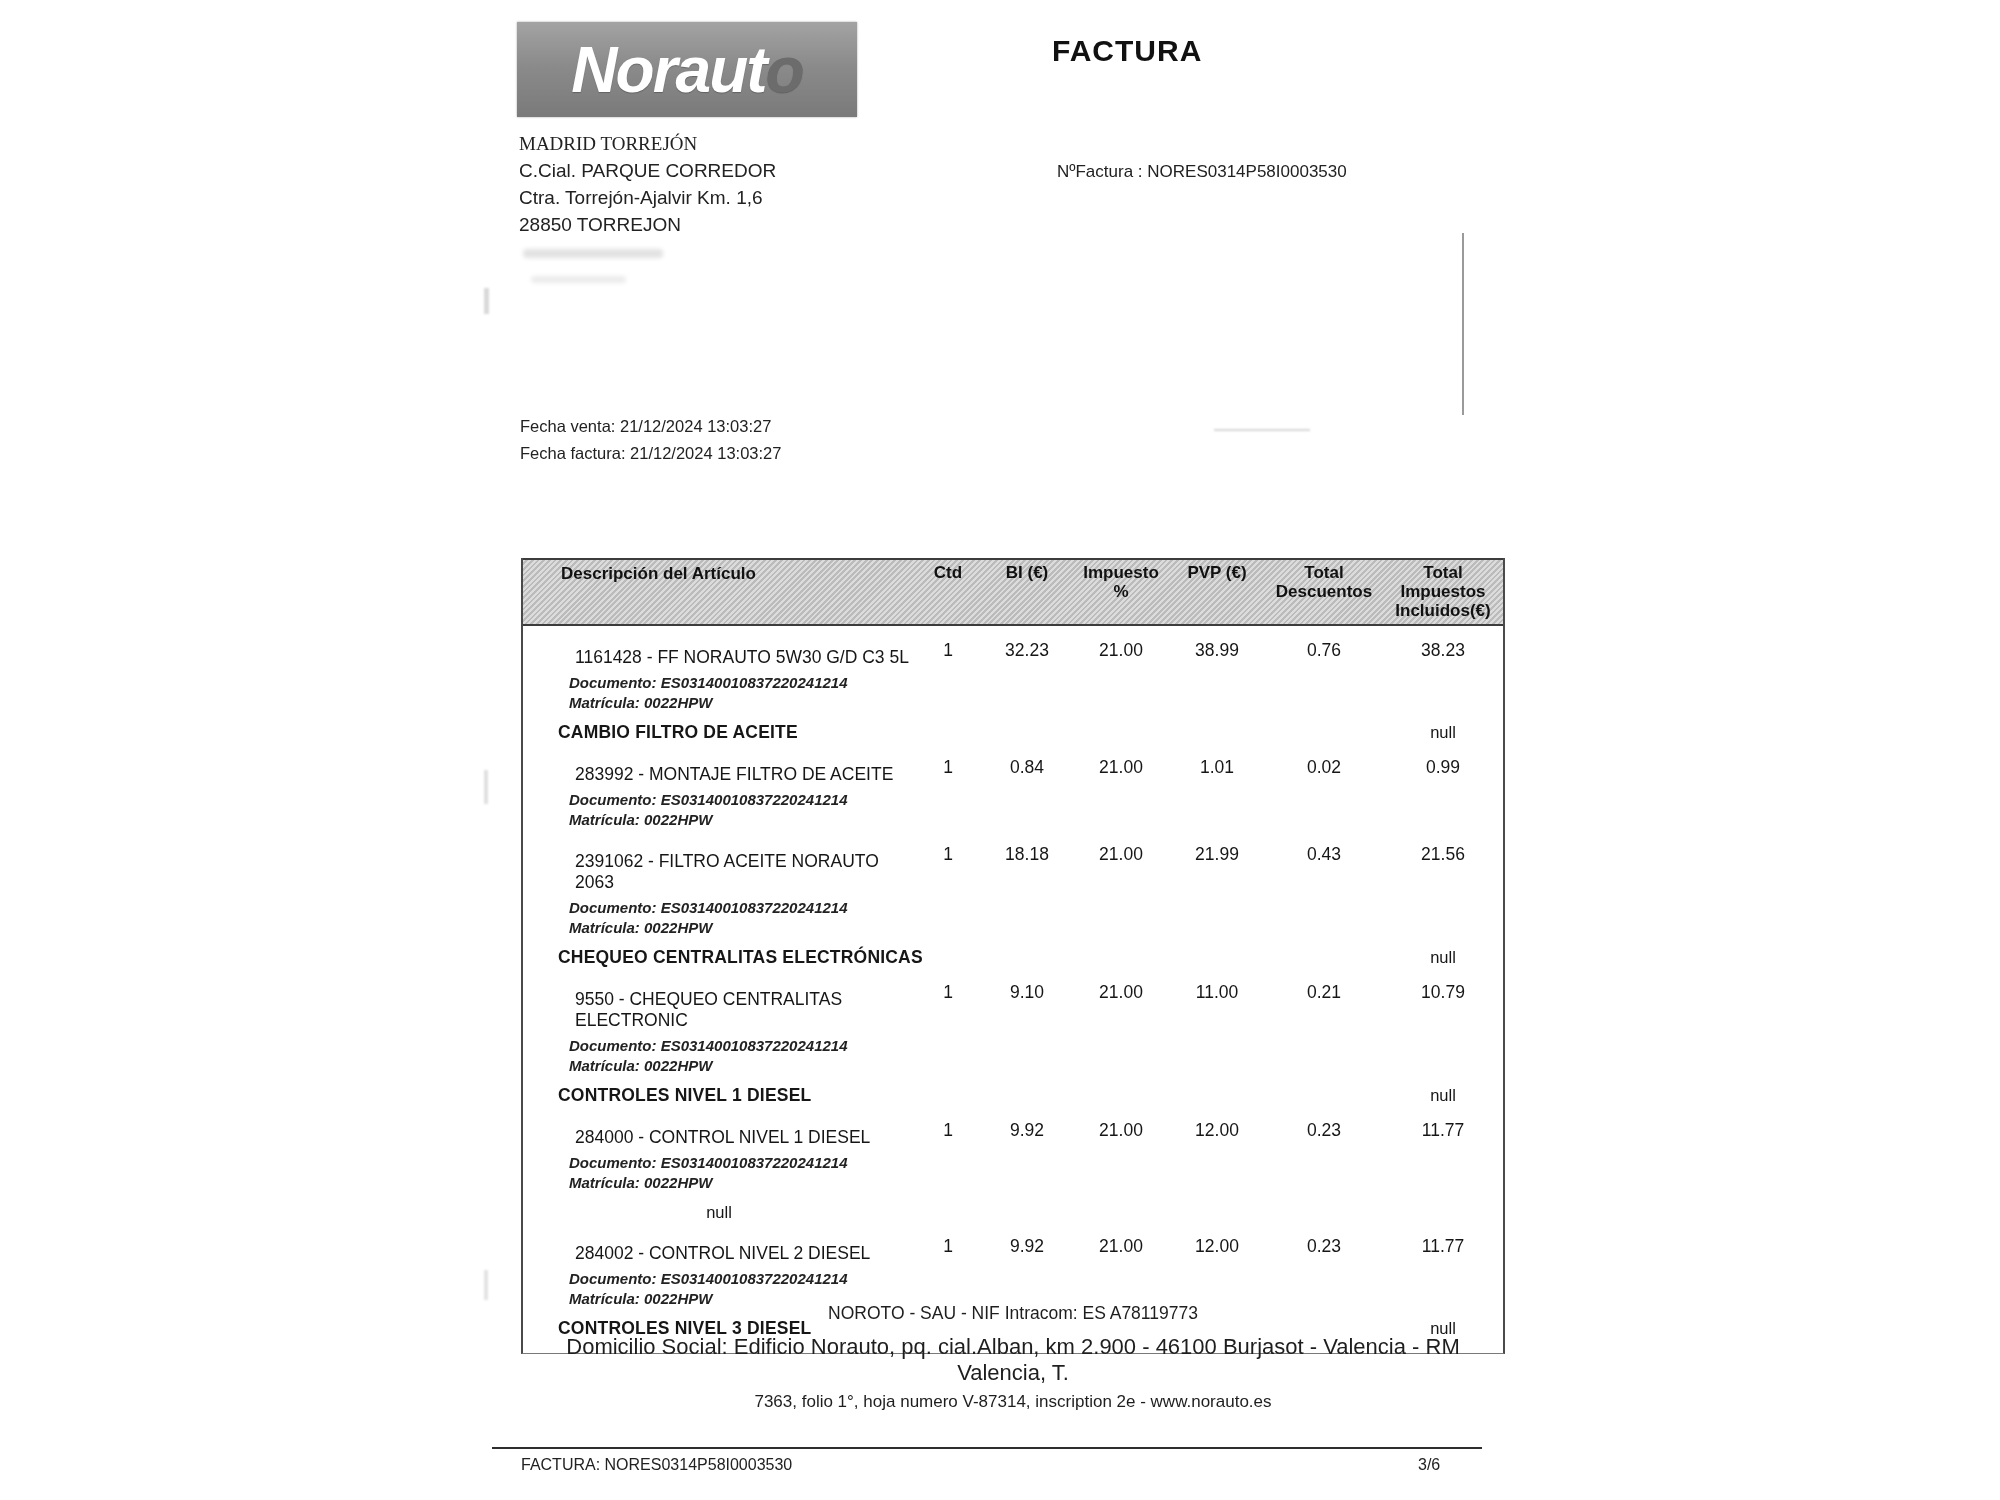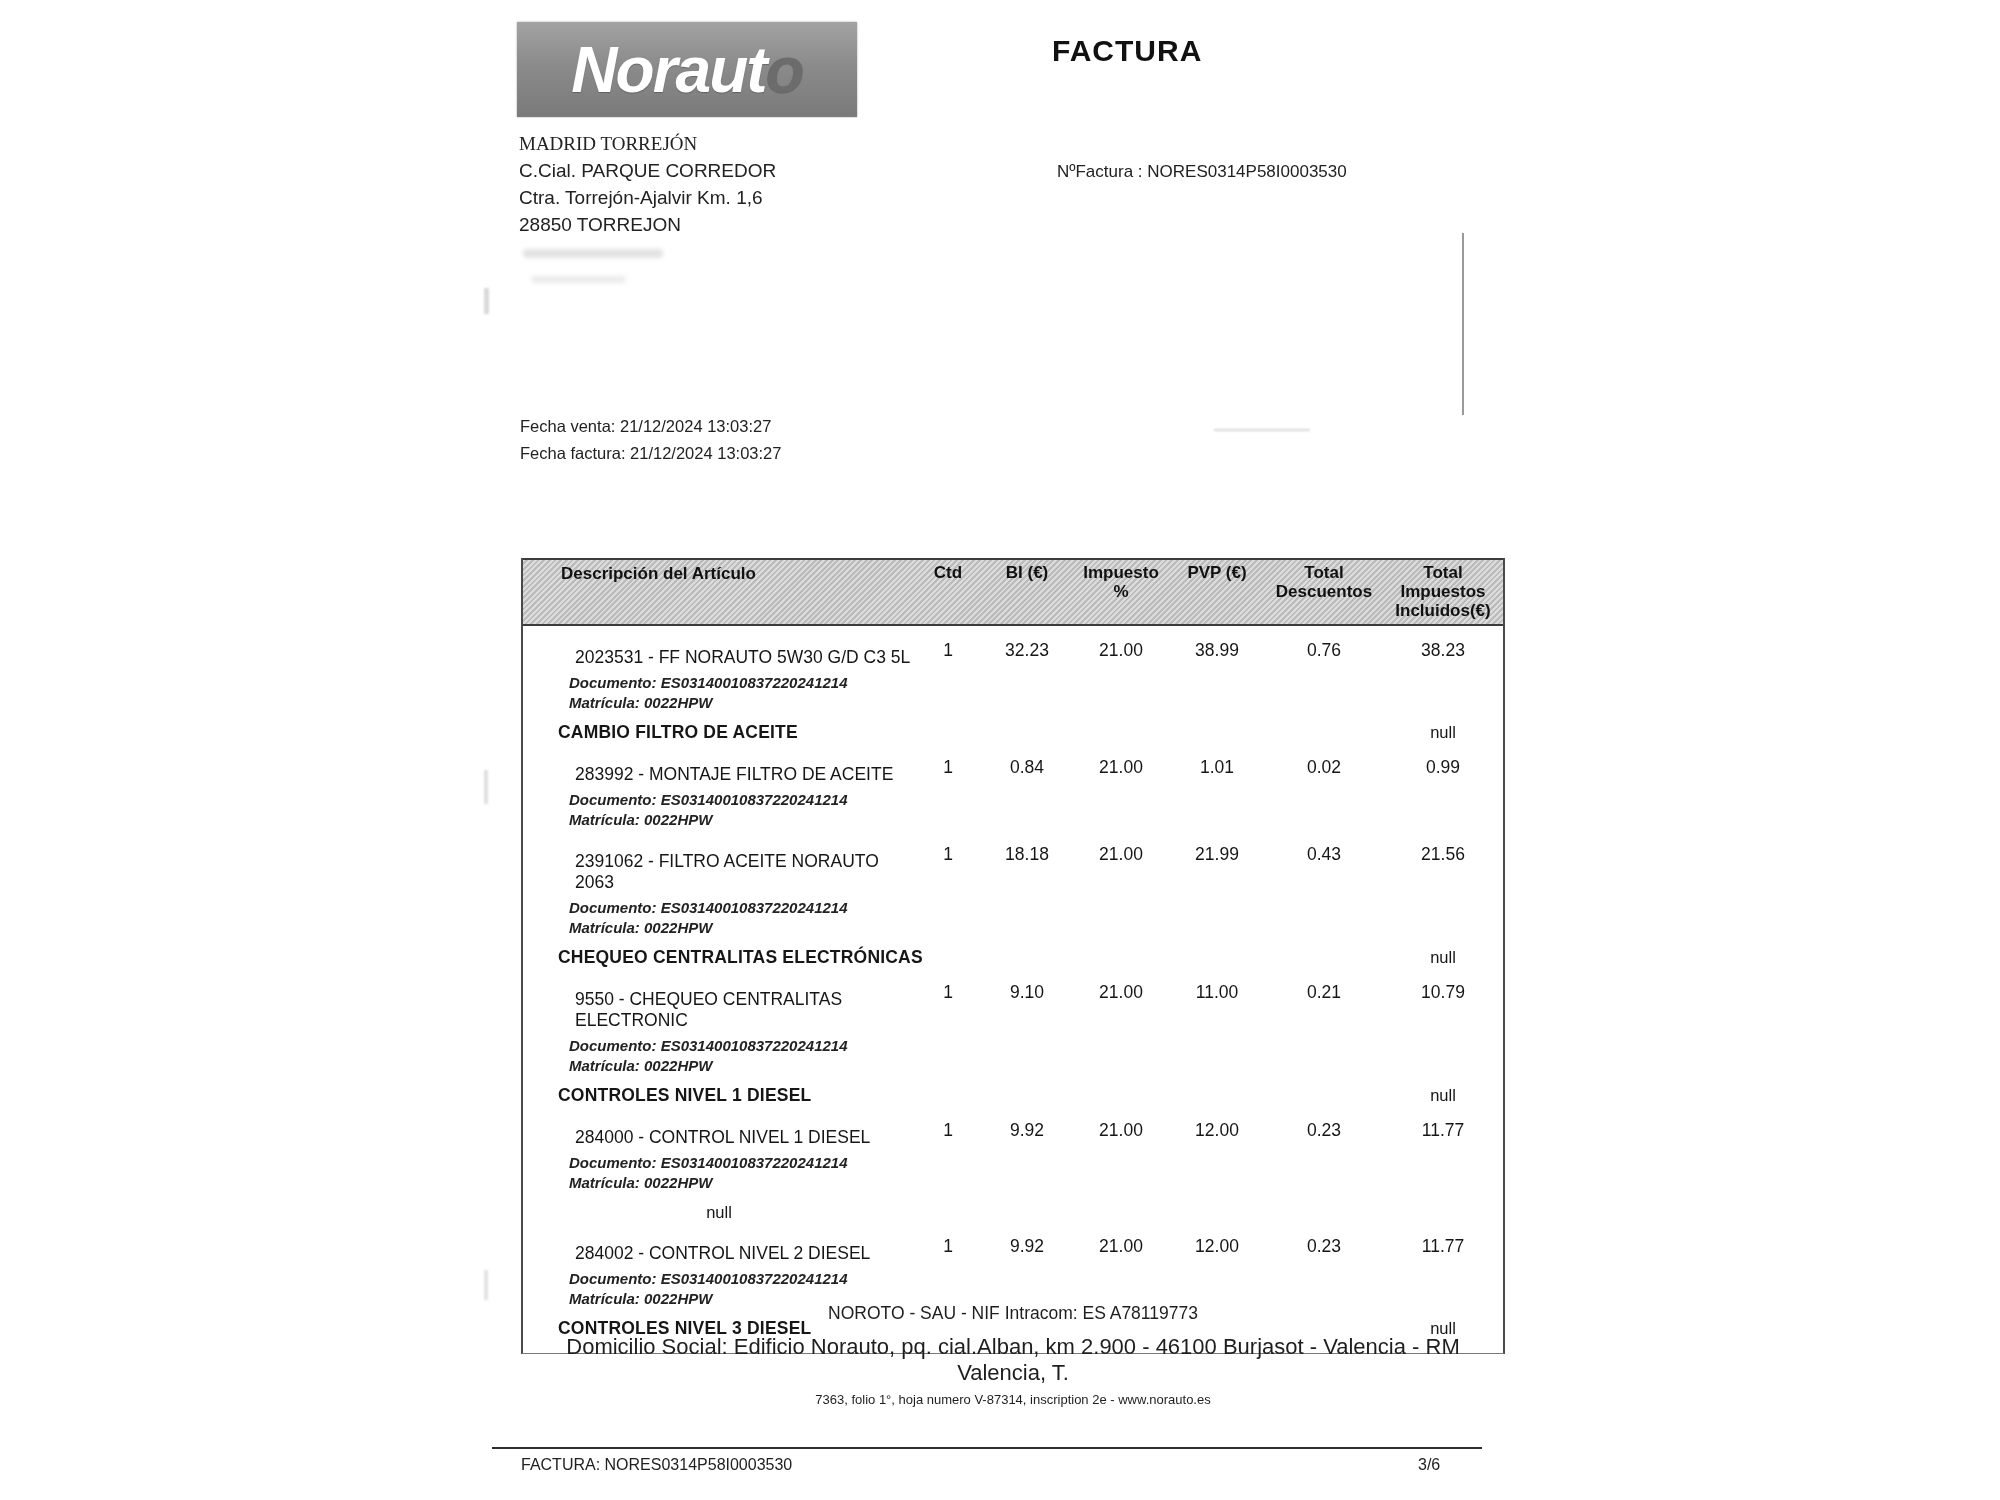--- a/index.html
+++ b/index.html
@@ -86,21 +86,21 @@
   }
   .meta.first { margin-top:5px; }
   .trow.section { margin-top:9px; }
   .section-desc { padding-left:35px; font-weight:600; letter-spacing:.2px; }
   .section-null { font-size:16.5px; font-weight:normal; padding-top:1px; }
 
   
   .footer-block { position:absolute; left:521px; top:1303px; width:984px; text-align:center; color:#1e1e1e; }
   .footer-line1 { font-size:17.5px; margin-bottom:10px; }
   .footer-line2 { font-size:22px;  margin-bottom:6px; }
-  .footer-line3 { font-size:13px; }
+  .footer-line3 { font-size:17px; }
 
   .bottom-rule { position:absolute; left:492px; top:1447px; width:990px; height:2px; background:#2e2e2e; }
   .bottom-ref  { position:absolute; left:521px; top:1456px; font-size:16px; color:#222; }
   .bottom-page { position:absolute; left:1418px; top:1456px; font-size:16px; color:#222; }
 </style>
 </head>
 <body>
 
 <div class="page">
 
@@ -144,21 +144,21 @@
         <span class="h-line">Total</span>
         <span class="h-line">Descuentos</span>
       </div>
       <div class="th">
         <span class="h-line">Total Impuestos</span>
         <span class="h-line">Incluidos(€)</span>
       </div>
     </div>
     <div class="tbody">
         <div class="trow main">
-          <div class="cell item-desc">2023531 - FF NORAUTO 5W30 G/D C3 5L</div>
+          <div class="cell item-desc">1161428 - FF NORAUTO 5W30 G/D C3 5L</div>
           <div class="cell num">1</div>
           <div class="cell num">32.23</div>
           <div class="cell num">21.00</div>
           <div class="cell num">38.99</div>
           <div class="cell num">0.76</div>
           <div class="cell num">38.23</div>
         </div>
         <div class="meta first">Documento: ES03140010837220241214</div>
         <div class="meta">Matrícula: 0022HPW</div>
         <div class="trow section">

